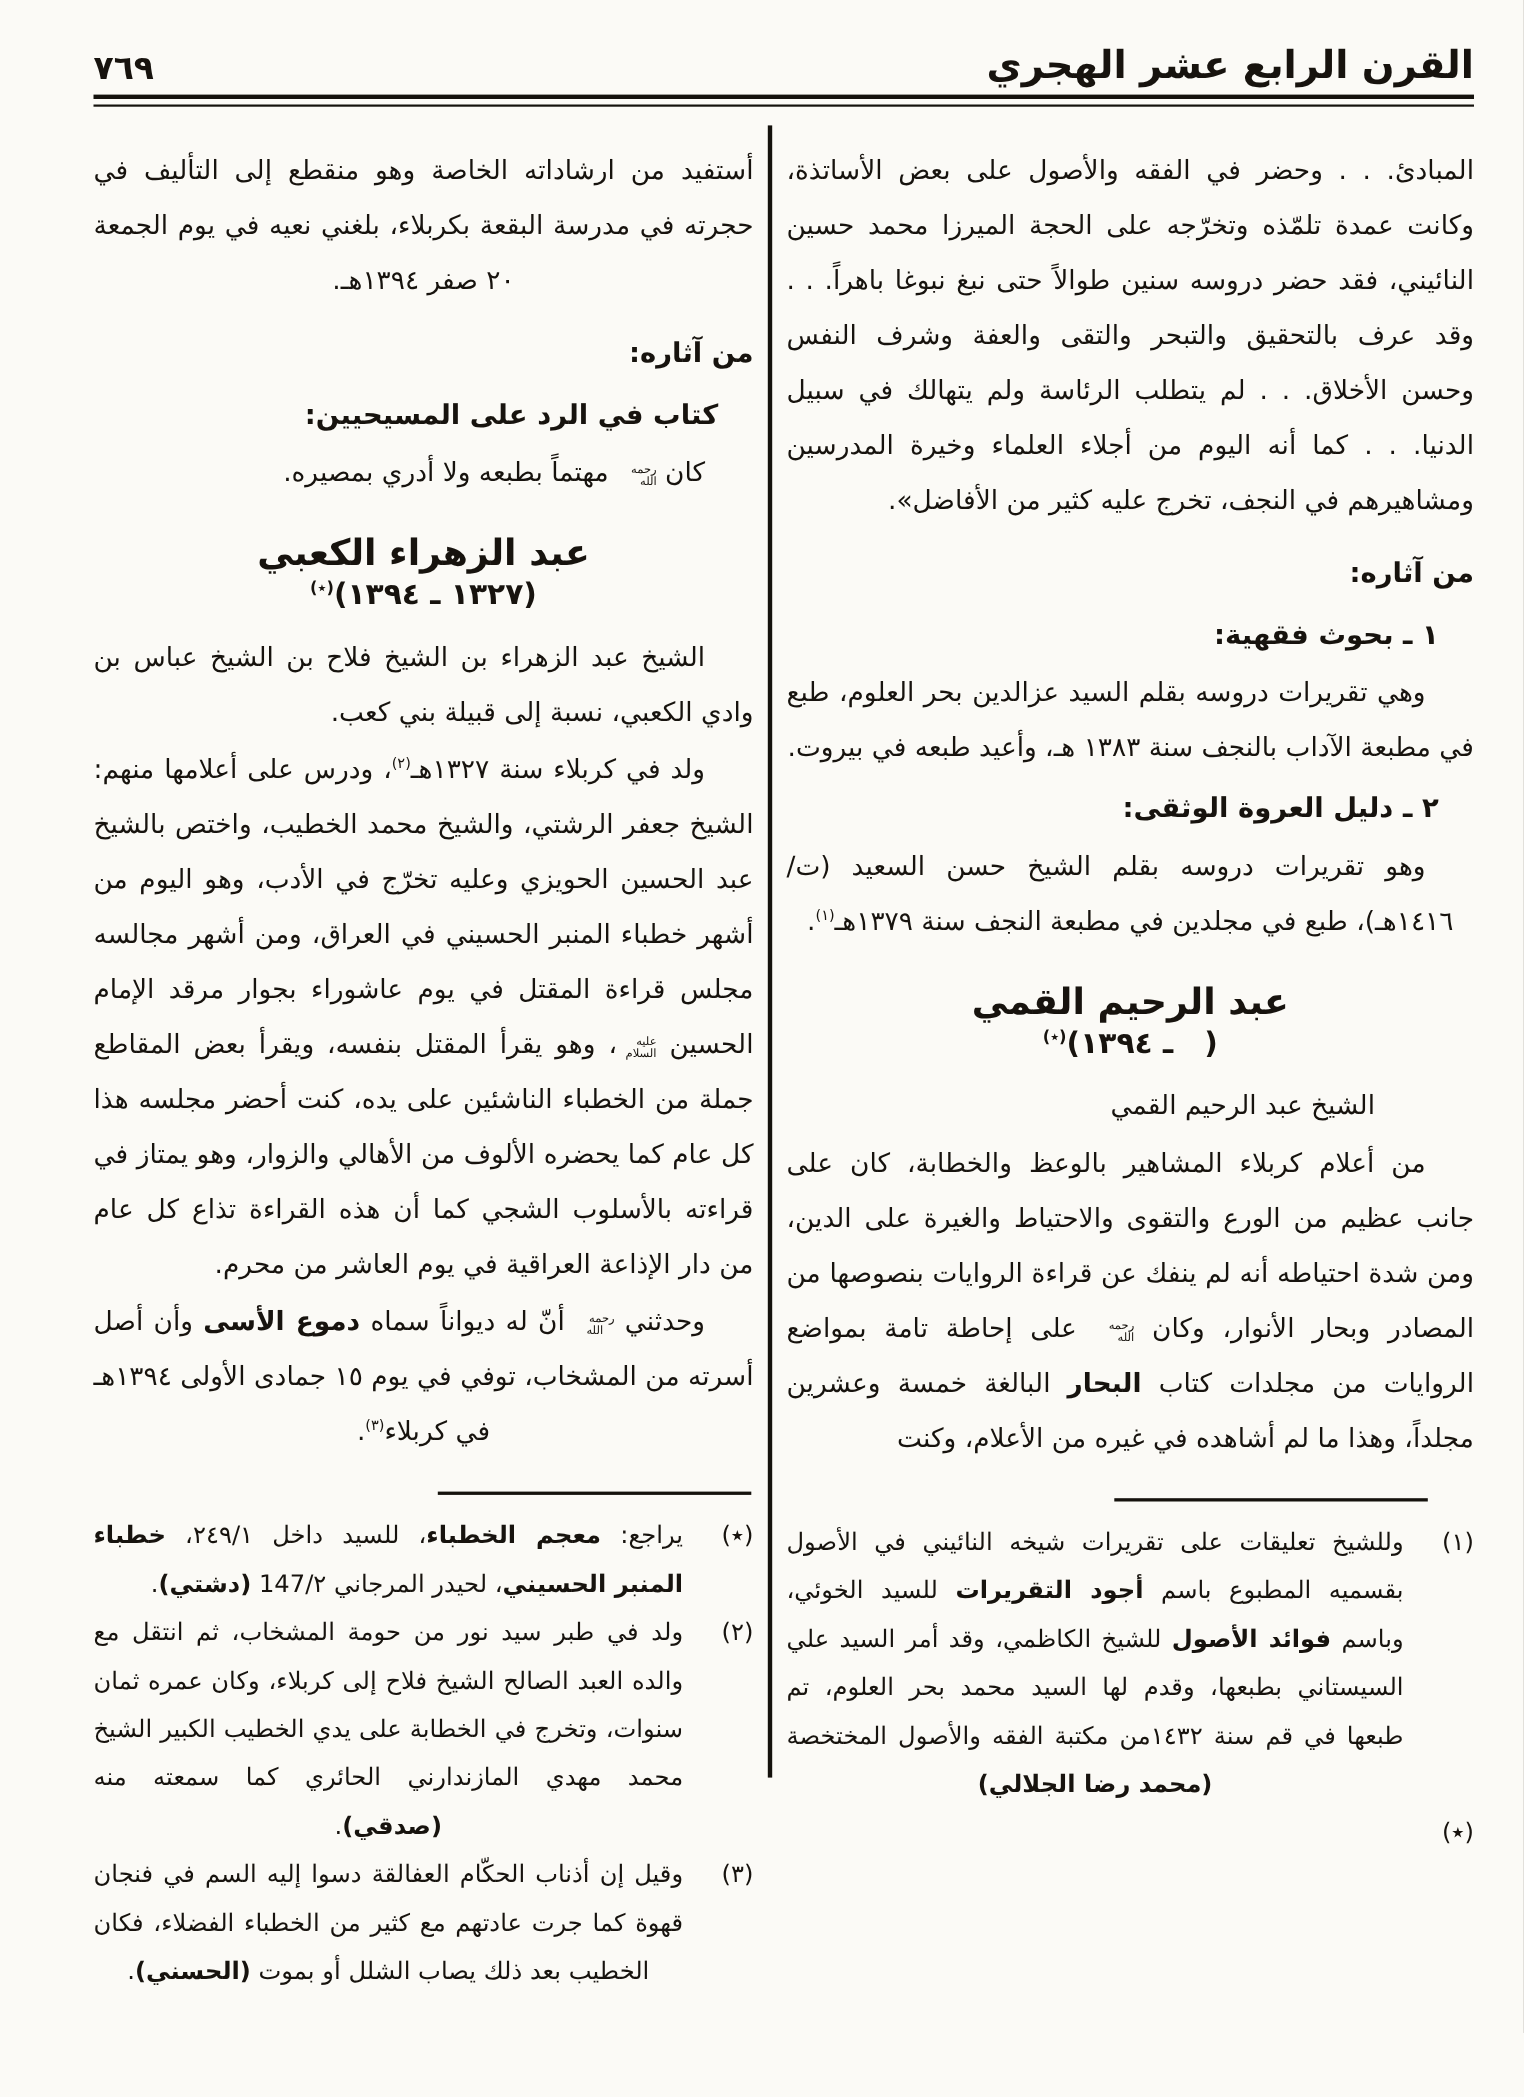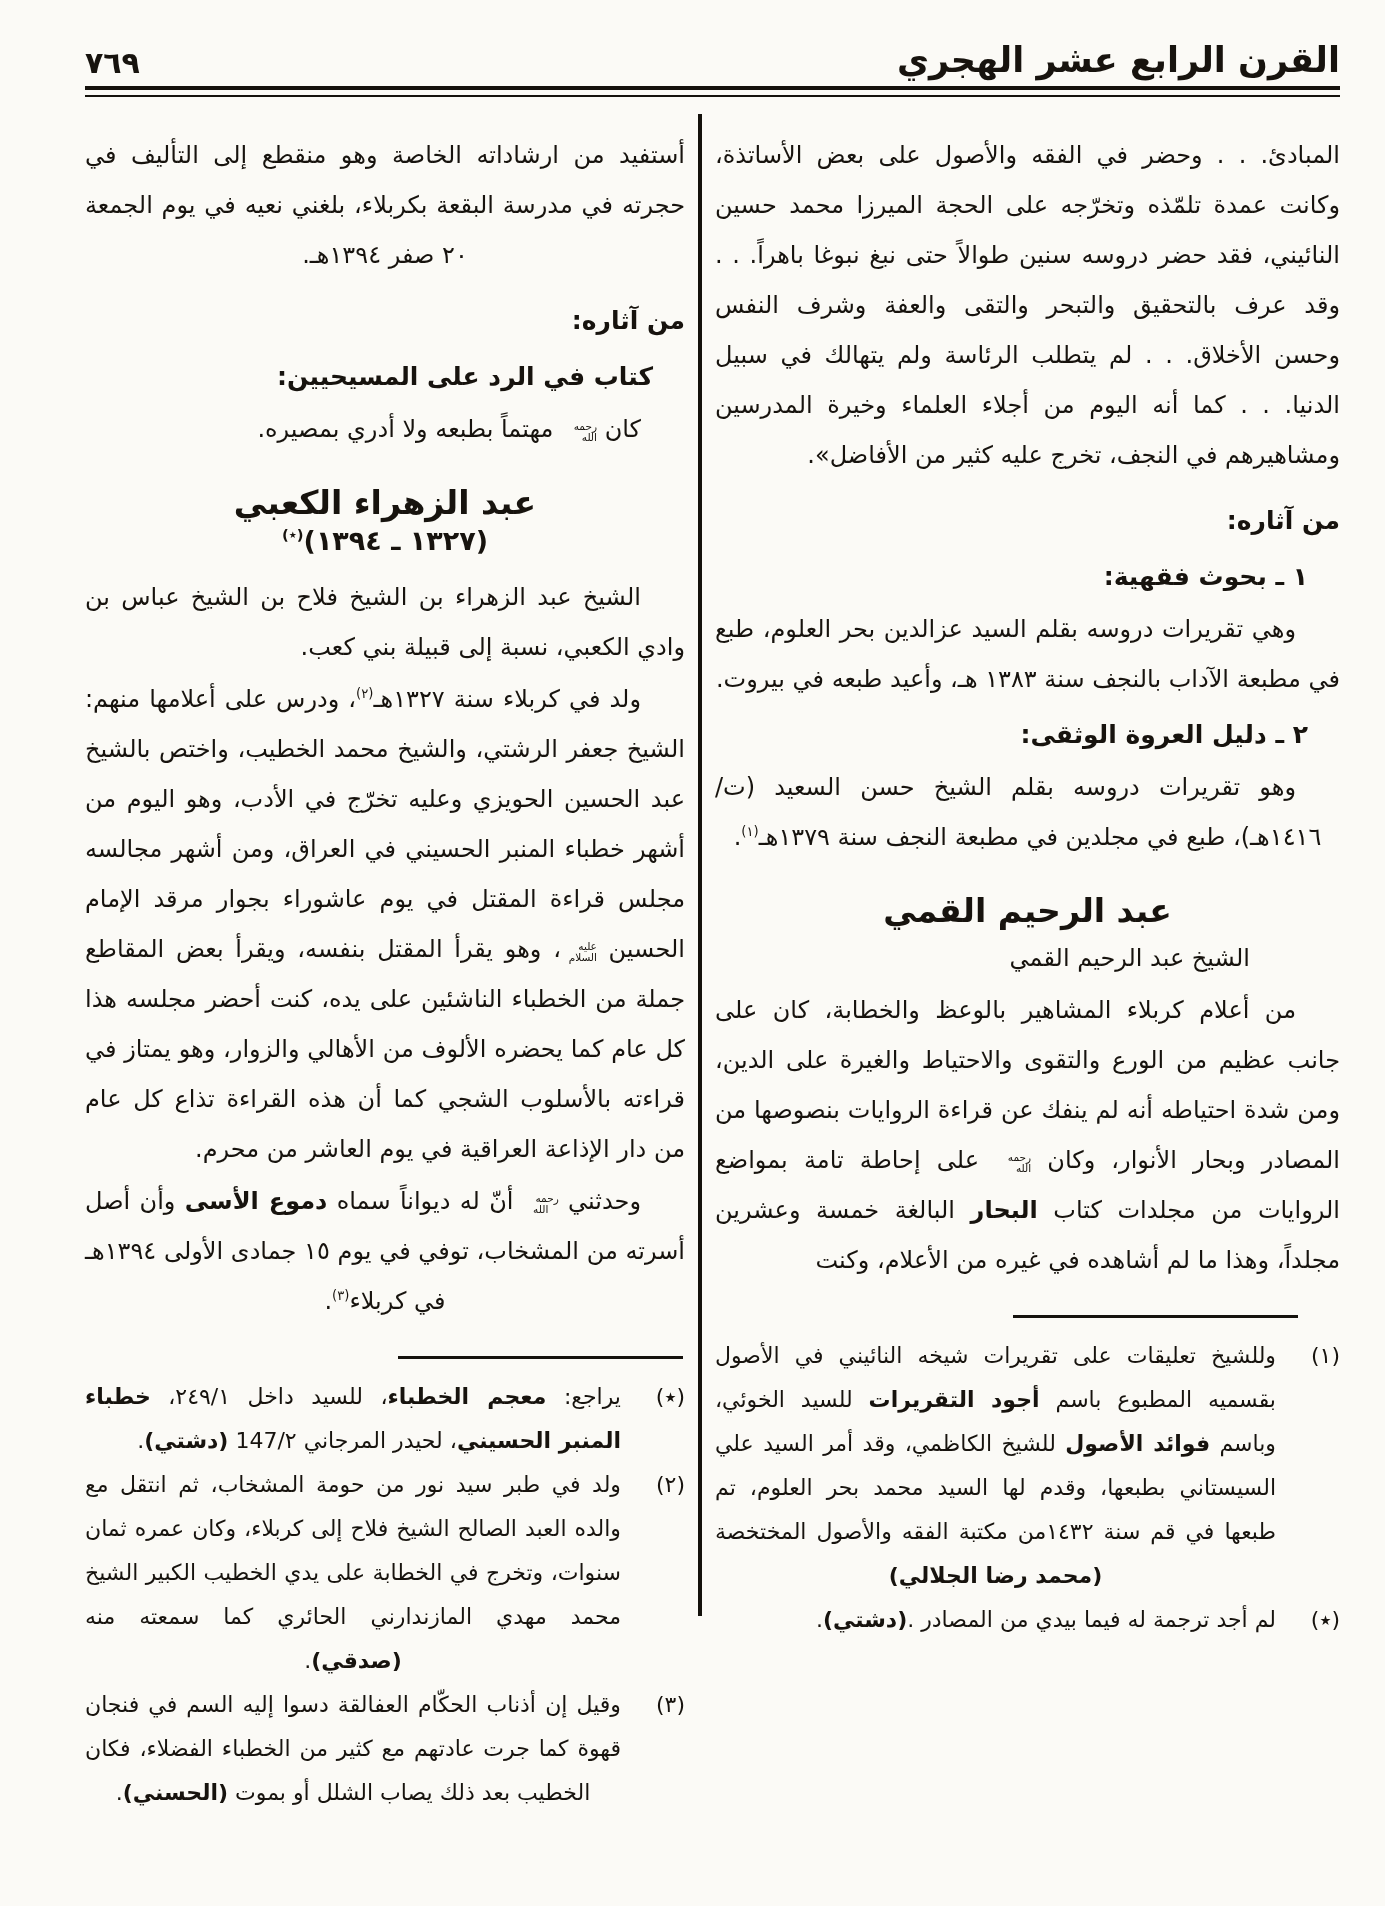--- a/index.html
+++ b/index.html
@@ -78,30 +78,30 @@
 
   <div class="columns">
     <div class="col col-right" id="col-right">
         <div class="para noindent"><span>المبادئ. . . وحضر في الفقه والأصول على بعض الأساتذة، وكانت عمدة تلمّذه وتخرّجه على الحجة الميرزا محمد حسين النائيني، فقد حضر دروسه سنين طوالاً حتى نبغ نبوغا باهراً. . . وقد عرف بالتحقيق والتبحر والتقى والعفة وشرف النفس وحسن الأخلاق. . . لم يتطلب الرئاسة ولم يتهالك في سبيل الدنيا. . . كما أنه اليوم من أجلاء العلماء وخيرة المدرسين ومشاهيرهم في النجف، تخرج عليه كثير من الأفاضل».</span></div>
         <div class="h2"><span>من آثاره:</span></div>
         <div class="h3"><span>١ ـ بحوث فقهية:</span></div>
         <div class="para"><span>وهي تقريرات دروسه بقلم السيد عزالدين بحر العلوم، طبع في مطبعة الآداب بالنجف سنة ١٣٨٣ هـ، وأعيد طبعه في بيروت.</span></div>
         <div class="h3"><span>٢ ـ دليل العروة الوثقى:</span></div>
         <div class="para center-last"><span>وهو تقريرات دروسه بقلم الشيخ حسن السعيد (ت/١٤١٦هـ)، طبع في مجلدين في مطبعة النجف سنة ١٣٧٩هـ</span><sup>(١)</sup><span>.</span></div>
         <div class="h1"><span>عبد الرحيم القمي</span></div>
+        <div class="dates"><span>(&nbsp;&nbsp;&nbsp;ـ ١٣٩٤)</span><sup>(٭)</sup></div>
         <div class="para indent-lg"><span>الشيخ عبد الرحيم القمي</span></div>
         <div class="para"><span>من أعلام كربلاء المشاهير بالوعظ والخطابة، كان على جانب عظيم من الورع والتقوى والاحتياط والغيرة على الدين، ومن شدة احتياطه أنه لم ينفك عن قراءة الروايات بنصوصها من المصادر وبحار الأنوار، وكان </span><span class="hon">رحمه الله</span><span> على إحاطة تامة بمواضع الروايات من مجلدات كتاب </span><span class="b">البحار</span><span> البالغة خمسة وعشرين مجلداً، وهذا ما لم أشاهده في غيره من الأعلام، وكنت</span></div>
         <div class="fnsep sep-r"></div>
         <div class="fn fn-center-last">
           <span class="fn-marker">(١)</span>
           <div class="fn-text"><span>وللشيخ تعليقات على تقريرات شيخه النائيني في الأصول بقسميه المطبوع باسم </span><span class="b">أجود التقريرات</span><span> للسيد الخوئي، وباسم </span><span class="b">فوائد الأصول</span><span> للشيخ الكاظمي، وقد أمر السيد علي السيستاني بطبعها، وقدم لها السيد محمد بحر العلوم، تم طبعها في قم سنة ١٤٣٢من مكتبة الفقه والأصول المختخصة </span><span class="b">(محمد رضا الجلالي)</span></div>
         </div>
         <div class="fn">
           <span class="fn-marker">(٭)</span>
-          <div class="fn-text"><span>لم أجد ترجمة له فيما بيدي من المصادر .</span><span class="b">(دشتي)</span><span>.</span></div>
         </div>
       </div>
     <div class="col-divider"></div>
     <div class="col col-left" id="col-left">
         <div class="para noindent center-last"><span>أستفيد من ارشاداته الخاصة وهو منقطع إلى التأليف في حجرته في مدرسة البقعة بكربلاء، بلغني نعيه في يوم الجمعة ٢٠ صفر ١٣٩٤هـ.</span></div>
         <div class="h2"><span>من آثاره:</span></div>
         <div class="h3"><span>كتاب في الرد على المسيحيين:</span></div>
         <div class="para"><span>كان </span><span class="hon">رحمه الله</span><span> مهتماً بطبعه ولا أدري بمصيره.</span></div>
         <div class="h1"><span>عبد الزهراء الكعبي</span></div>
         <div class="dates"><span>(١٣٢٧ ـ ١٣٩٤)</span><sup>(٭)</sup></div>

